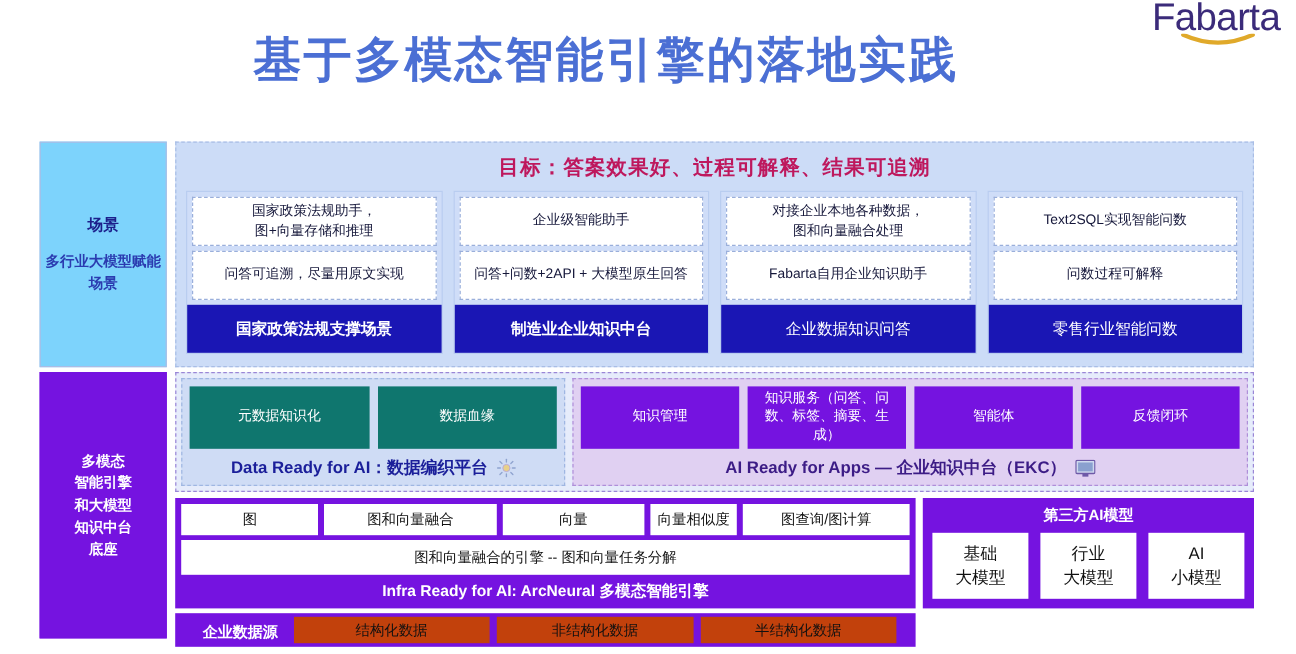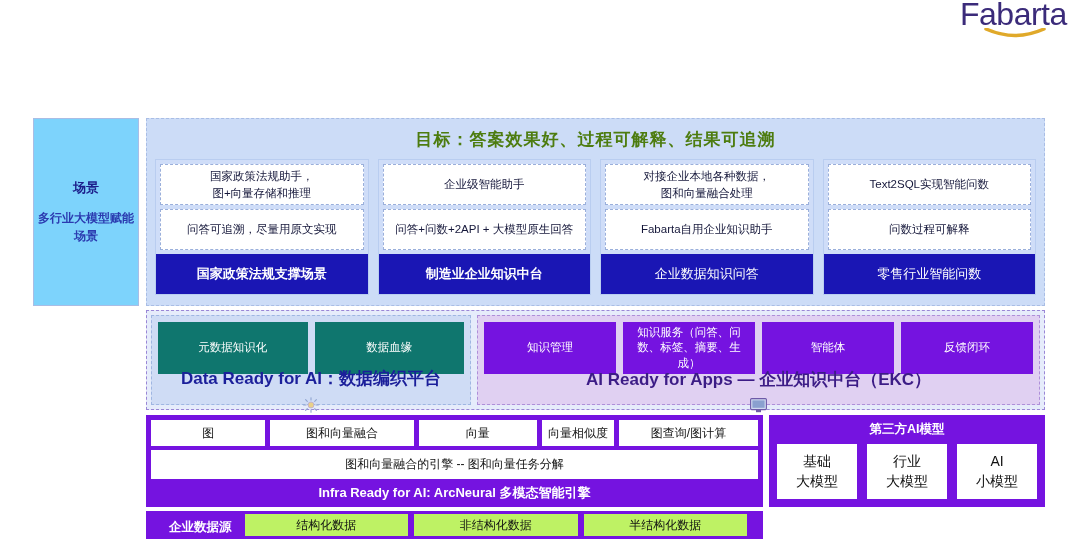--- a/index.html
+++ b/index.html
@@ -41,21 +41,21 @@
   .side-scene .t2{font-size:12px;font-weight:700;color:#2b3bb0;line-height:1.5;}
   .side-base{background:#7513e0;border:1px solid #7513e0;}
   .side-base .t2{font-size:12px;font-weight:700;color:#ffffff;line-height:1.55;}
 
   
   .scene-panel{
     box-sizing:border-box;margin-left:113px;height:100%;
     background:#ccdcf7;border:1px dashed #a9bde5;padding:6px 8px 8px 8px;
   }
   .goal{
-    text-align:center;font-size:17px;font-weight:700;color:#4d7c0f;
+    text-align:center;font-size:17px;font-weight:700;color:#be185d;
     letter-spacing:1px;margin:3px 0 8px 0;
   }
   .scene-cards{display:flex;gap:9px;height:136px;}
   .scene-card{
     flex:1;display:flex;flex-direction:column;
     background:#cfddf8;border:1px solid #b9cdf0;box-sizing:border-box;
   }
   .scene-card .top{flex:1;padding:4px;display:flex;flex-direction:column;gap:4px;}
   .bullet{
     flex:1;background:#ffffff;border:1px dashed #9aafdb;
@@ -86,21 +86,21 @@
   }
   .chip-row{display:flex;gap:7px;flex:1;}
   .chip{
     flex:1;display:flex;align-items:center;justify-content:center;text-align:center;
     font-size:11.5px;color:#ffffff;line-height:1.35;padding:2px 4px;box-sizing:border-box;
   }
   .chip.blue{background:#0f766e;}
   .chip.violet{background:#7513e0;}
   .ready-caption{
     display:flex;align-items:center;justify-content:center;gap:7px;
-    height:22px;font-size:17px;font-weight:700;color:#1b1f9a;margin-top:5px;flex-direction:column;
+    height:22px;font-size:14px;font-weight:700;color:#1b1f9a;margin-top:5px;
   }
   .ready-caption.apps{color:#3c1c86;}
   .sparkle{width:16px;height:16px;display:inline-block;}
   .monitor{width:17px;height:15px;display:inline-block;}
 
   
   .infra-wrap{display:flex;gap:6px;margin-top:5px;height:92px;}
   .infra{
     flex:1;background:#7513e0;box-sizing:border-box;padding:5px;
     display:flex;flex-direction:column;gap:4px;
@@ -132,41 +132,42 @@
   
   .ds-wrap{display:flex;gap:6px;margin-top:4px;height:28px;}
   .ds-strip{
     flex:1;background:#7513e0;box-sizing:border-box;padding:3px 16px;
     display:flex;align-items:flex-end;gap:6px;
   }
   .ds-label{
     font-size:12.5px;font-weight:700;color:#ffffff;white-space:nowrap;padding:0 7px;
   }
   .ds-chip{
-    flex:1;background:#bef264;display:flex;align-items:center;justify-content:center;
+    flex:1;background:#c2410c;display:flex;align-items:center;justify-content:center;
     font-size:12px;color:#111;height:100%;
   }
   .ds-spacer{width:276px;}
 
   .clearfix::after{content:"";display:block;clear:both;}
 </style>
 </head>
 <body>
 
 <div class="slide">
 
   <div class="logo">
     <div class="logo-text">Fabarta</div>
     <div class="logo-arc">
       <svg width="62" height="12" viewBox="0 0 62 12">
           <path d="M2 1 Q31 14 60 1" stroke="#e0a92a" stroke-width="3.5" fill="none" stroke-linecap="round"></path>
         </svg>
     </div>
   </div>
 
+  <div class="title">基于多模态智能引擎的落地实践</div>
 
   <div class="scene-row clearfix">
 
     <div class="side-label side-scene">
       <div class="t1">场景</div>
       <div class="t2">多行业大模型赋能场景</div>
     </div>
 
     <div class="scene-panel">
       <div class="goal">目标：答案效果好、过程可解释、结果可追溯</div>
@@ -204,20 +205,23 @@
           </div>
           <div class="foot plain">零售行业智能问数</div>
         </div>
 
       </div>
     </div>
   </div>
 
   <div class="base-row clearfix">
 
+    <div class="side-label side-base">
+      <div class="t2">多模态<br>智能引擎<br>和大模型<br>知识中台<br>底座</div>
+    </div>
 
     <div class="base-panel">
 
       <div class="ready-row">
 
         <div class="ready-data">
           <div class="chip-row">
             <div class="chip blue">元数据知识化</div>
             <div class="chip blue">数据血缘</div>
           </div>

